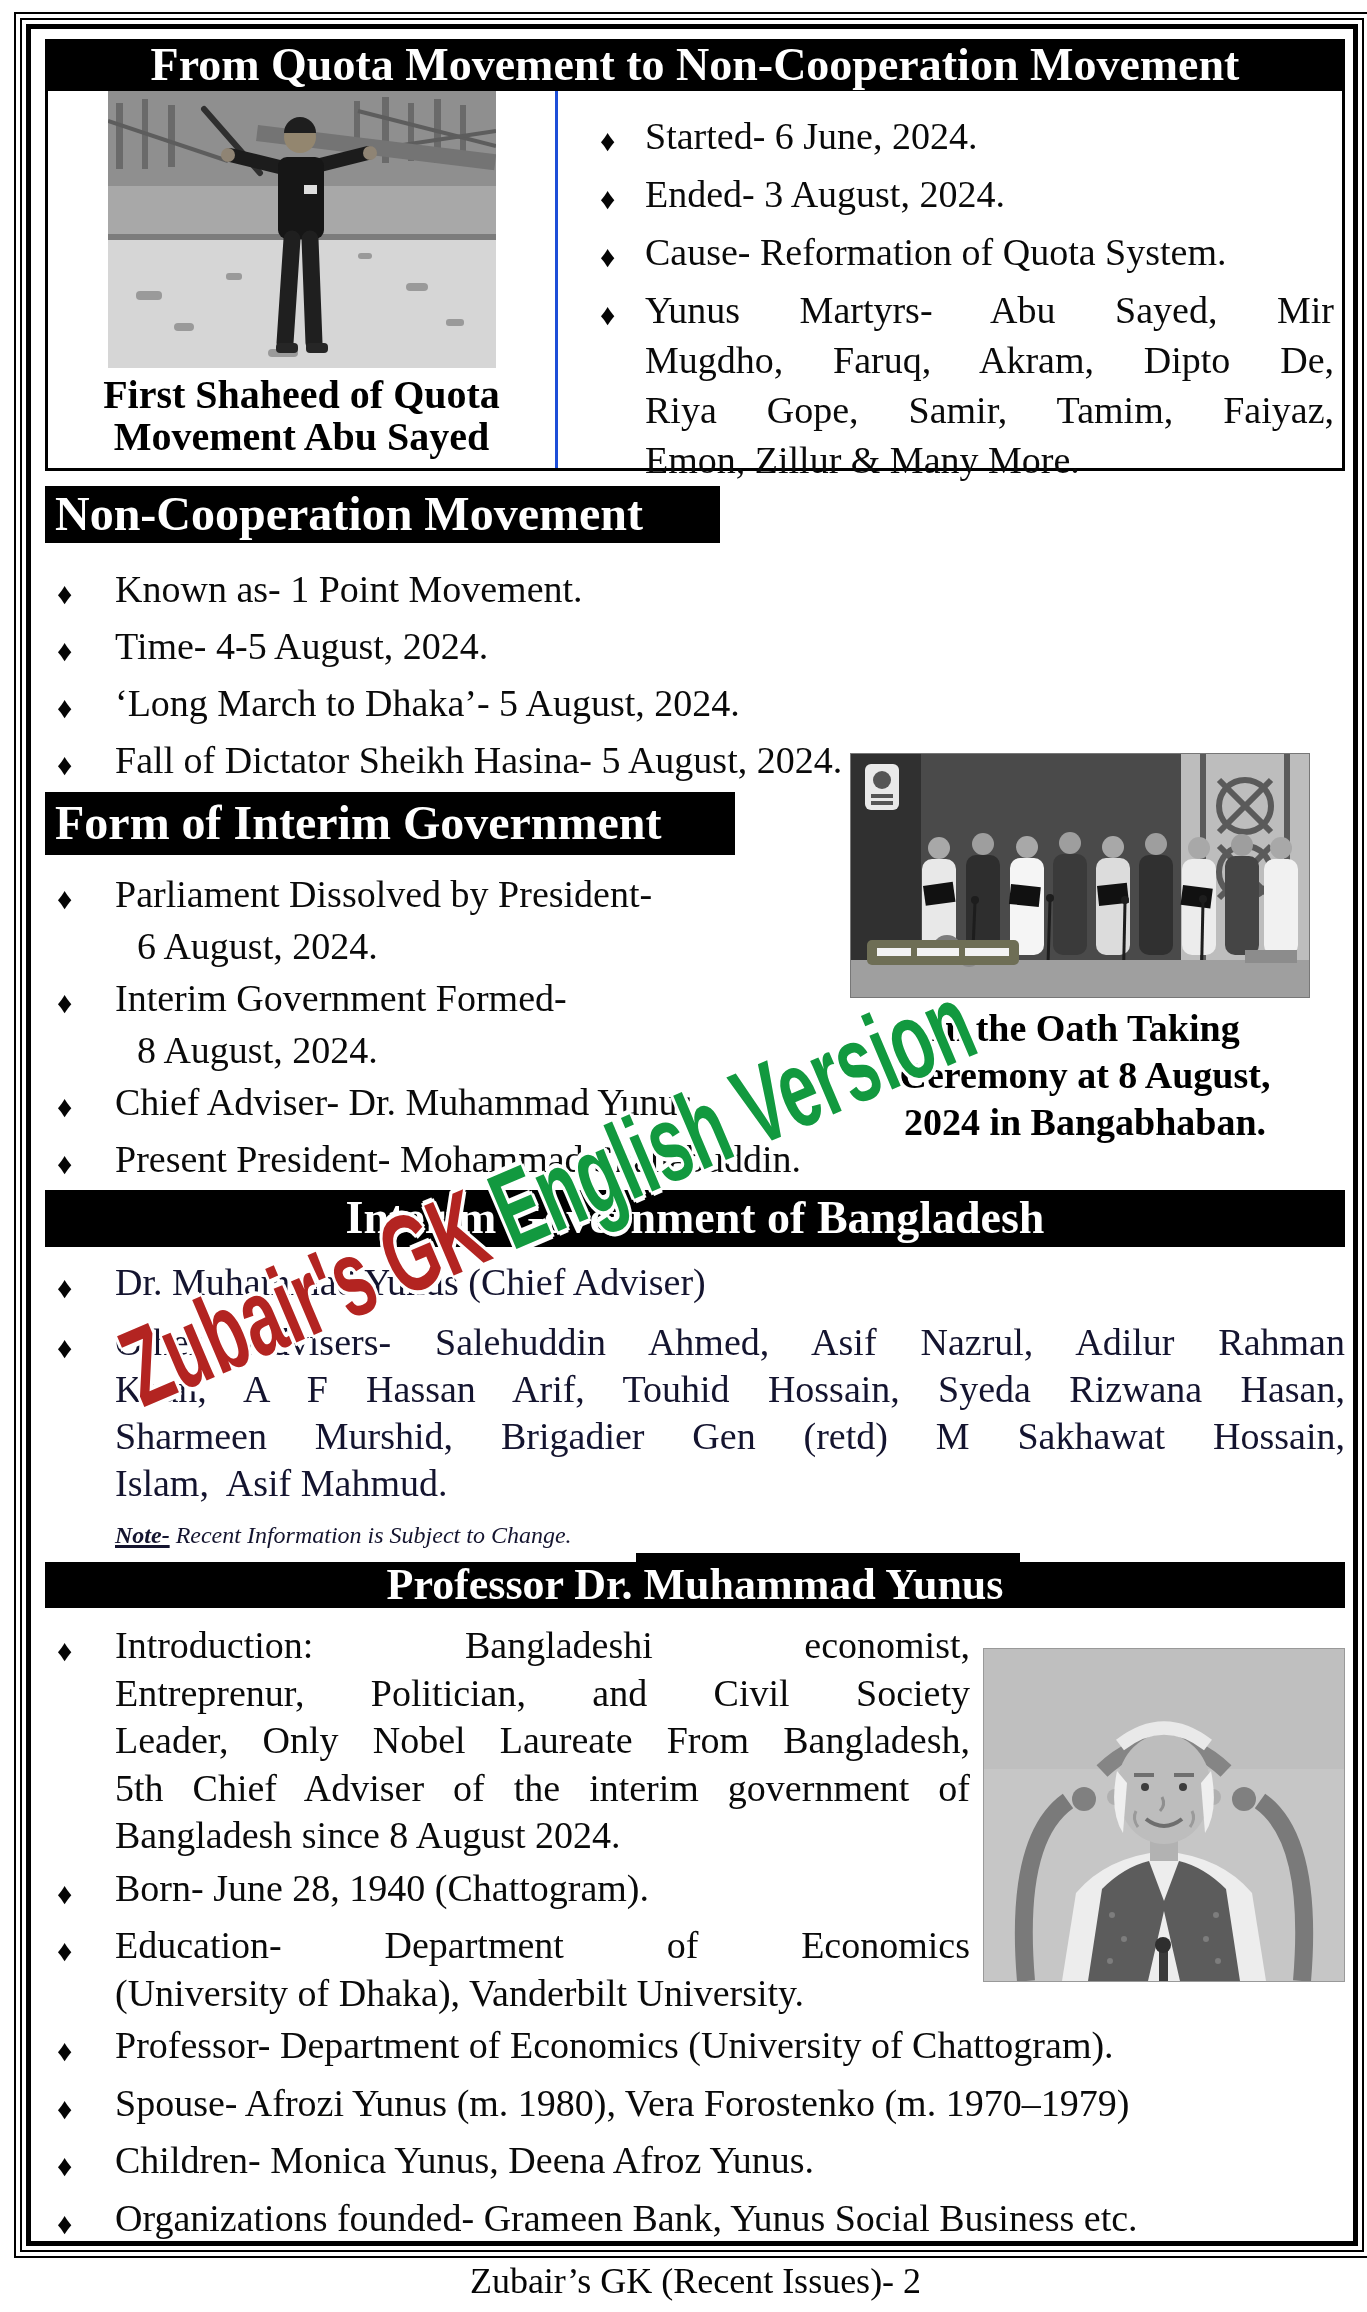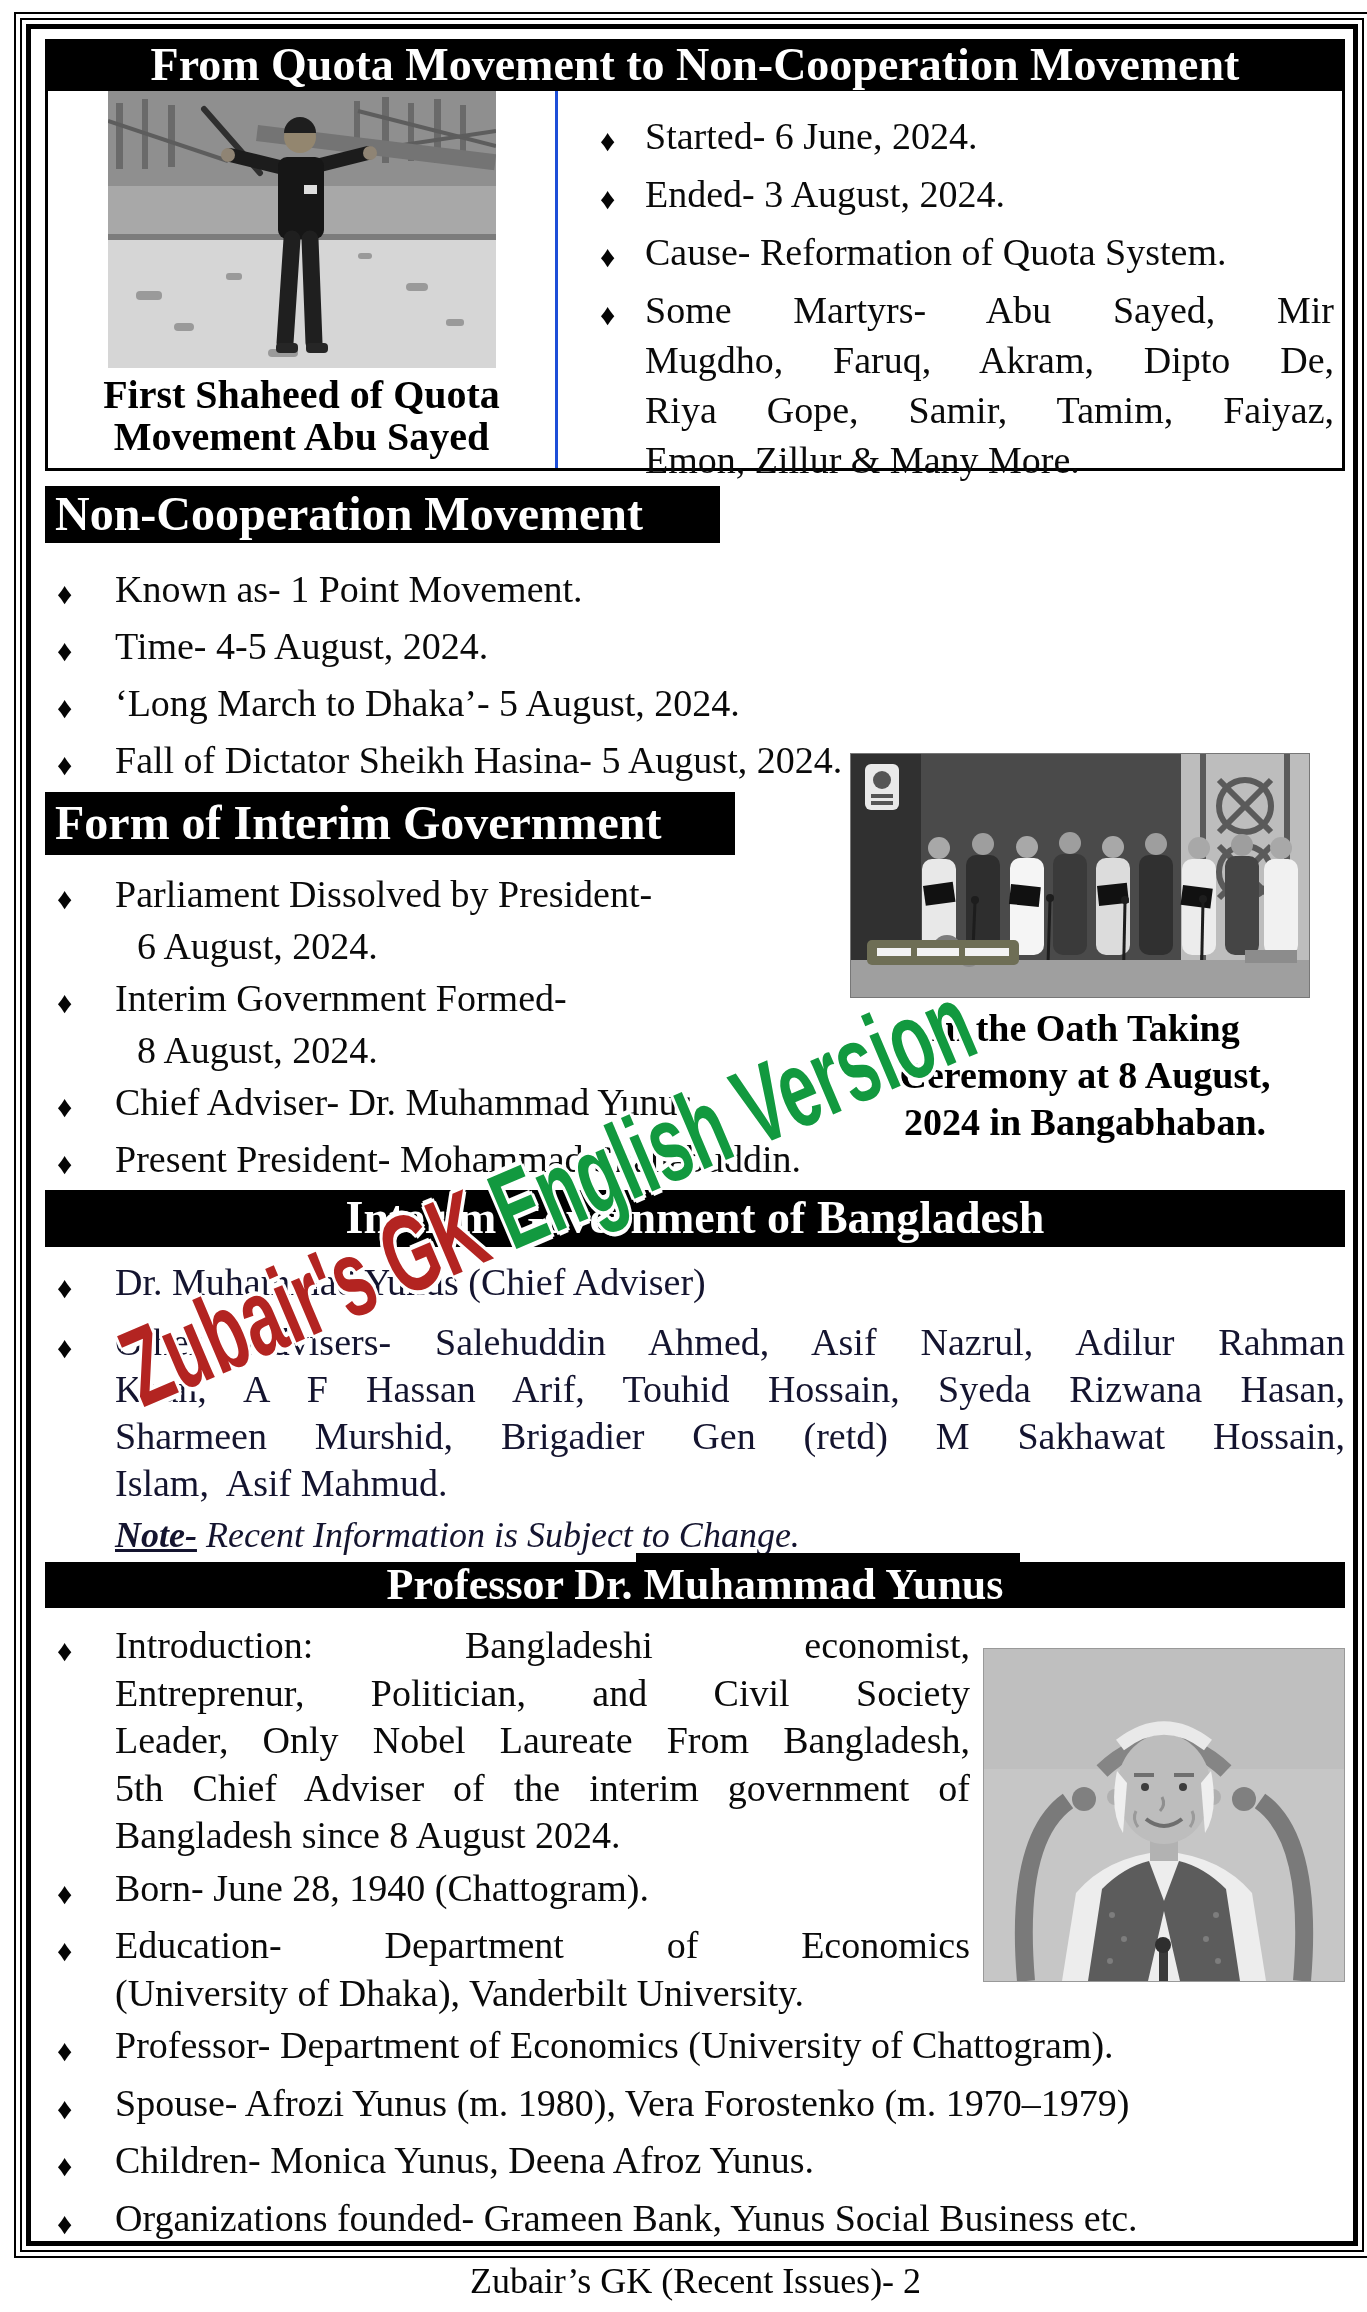--- a/index.html
+++ b/index.html
@@ -39,21 +39,21 @@
   .ulE{font-size:38px;line-height:47.5px;}
   .ulE li + li{margin-top:5px;}
 
   .bar{background:#000;color:#fff;font-weight:bold;}
   .bar2{margin-top:15px;width:675px;height:57px;line-height:56px;font-size:48px;padding-left:10px;box-sizing:border-box;}
   .bar3{margin-top:1px;width:690px;height:63px;line-height:62px;font-size:48px;padding-left:10px;box-sizing:border-box;}
   .bar4{margin-top:0;width:100%;height:57px;line-height:56px;font-size:46px;text-align:center;}
   .bar5{position:relative;margin-top:7px;width:100%;height:46px;line-height:46px;font-size:44px;text-align:center;}
   .bar5::before{content:"";position:absolute;left:591px;top:-9px;width:384px;height:10px;background:#000;}
 
-  .note{margin:8px 0 0 70px;font-size:36px;line-height:40px;font-style:italic;color:#14142f;}
+  .note{margin:8px 0 0 70px;font-size:24px;line-height:40px;font-style:italic;color:#14142f;}
   .note b{font-weight:bold;text-decoration:underline;text-decoration-thickness:3px;}
 
   
   .oathfig{position:absolute;left:819px;top:724px;width:470px;text-align:center;}
   .oathfig svg{display:block;border:1px solid #777;}
   .capO{margin-top:7px;font-weight:bold;font-size:38px;line-height:47px;color:#000;font-family:Liberation Serif, serif;}
 
   .secE{margin-top:14px;}
   .yunusfloat{float:right;width:375px;height:358px;}
   .yunusfloat svg{display:block;margin:26px 0 0 13px;border:1px solid #999;}
@@ -134,21 +134,21 @@
                 <span class="dm">♦</span>
                 <span class="bt">Ended- 3 August, 2024.</span>
               </li>
               <li>
                 <span class="dm">♦</span>
                 <span class="bt">Cause- Reformation of Quota System.</span>
               </li>
               <li>
                 <span class="dm">♦</span>
                 <span class="bt">
-                  <span class="line">Some Martyrs- Abu Sayed, Mir</span>
+                  <span class="line">Yunus Martyrs- Abu Sayed, Mir</span>
                   <span class="line">Mugdho, Faruq, Akram, Dipto De,</span>
                   <span class="line">Riya Gope, Samir, Tamim, Faiyaz,</span>
                   <span class="line">Emon, Zillur &amp; Many More.</span>
                 </span>
               </li>
             </ul>
         </div>
       </div>
 
       <div class="bar bar2">Non-Cooperation Movement</div>

